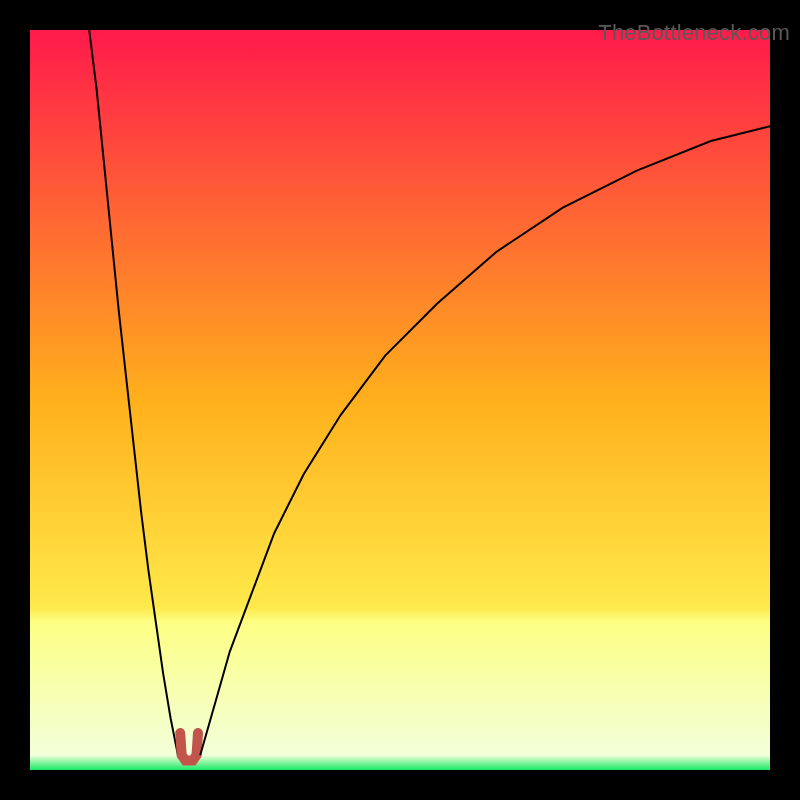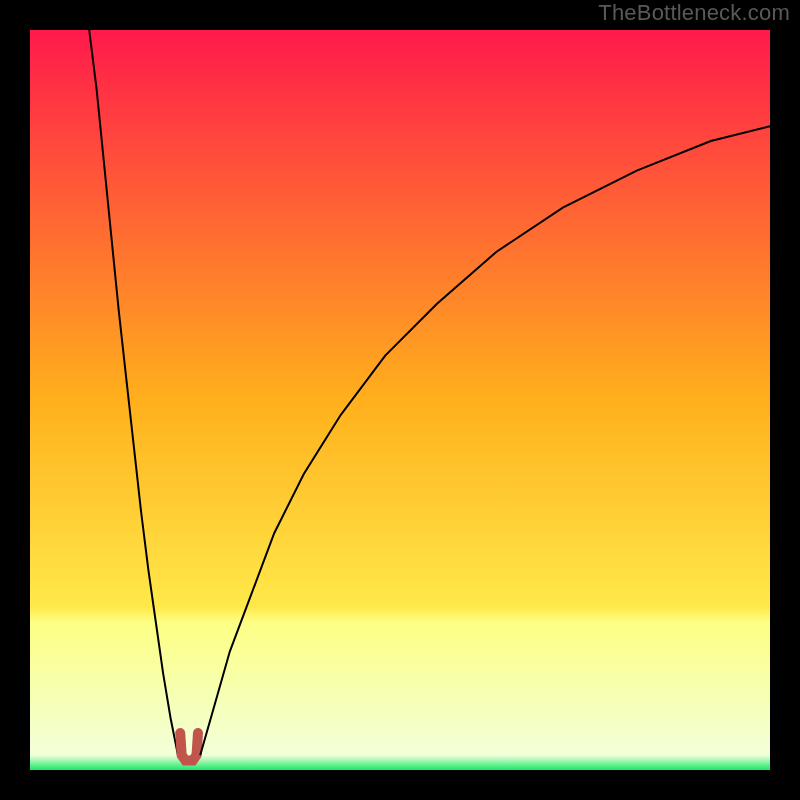--- a/index.html
+++ b/index.html
@@ -21,21 +21,21 @@
   }
   .plot {
     position: absolute;
     left: 0;
     top: 0;
     width: 740px;
     height: 740px;
   }
   .watermark {
     position: absolute;
-    top: 0;
+    top: 20px;
     right: 10px;
     color: #595959;
     font-size: 22px;
     font-weight: 500;
     letter-spacing: 0.2px;
   }
 </style>
 </head>
 <body>
 

